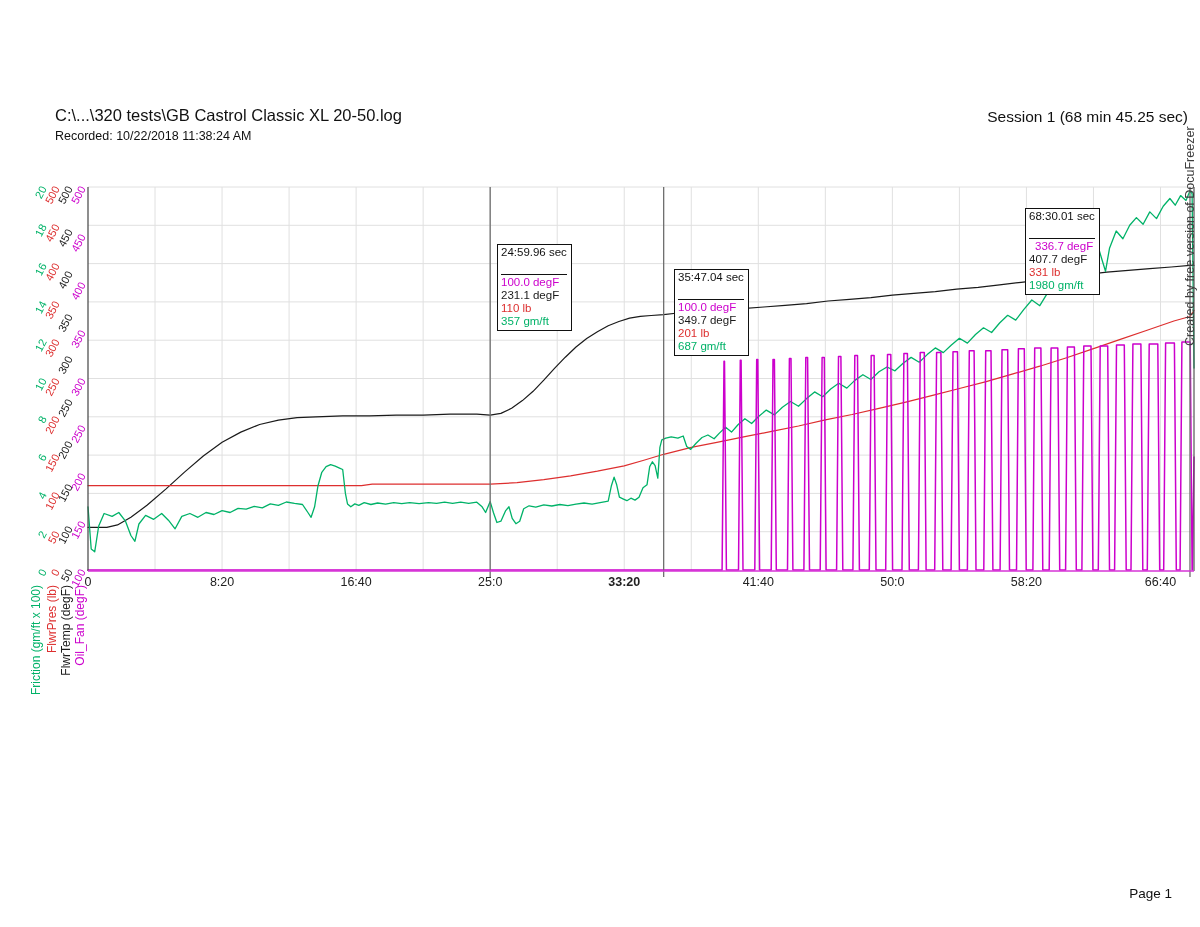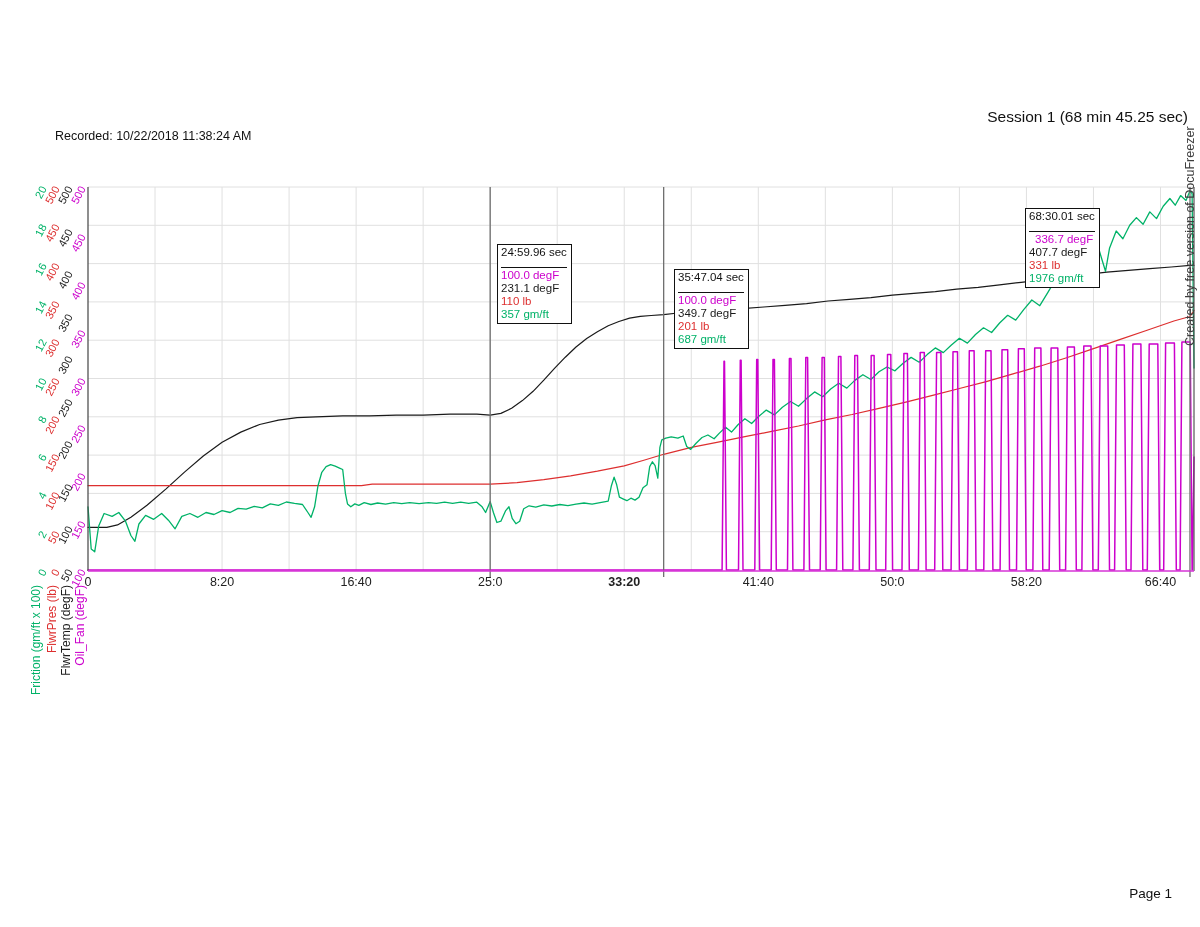--- a/index.html
+++ b/index.html
@@ -10,21 +10,21 @@
   .hdr-rec{position:absolute;left:55px;top:129px;font-size:12.5px;color:#111;white-space:nowrap;}
   .hdr-session{position:absolute;right:12px;top:108px;font-size:15.5px;color:#111;white-space:nowrap;}
   .ytick{position:absolute;font-size:11px;line-height:10px;white-space:nowrap;
          transform:rotate(-62deg) translateX(-100%) translateY(-55%);transform-origin:0 0;}
   .xtick{position:absolute;top:575px;width:70px;margin-left:-35px;text-align:center;
          font-size:12.5px;color:#222;white-space:nowrap;}
   .axis-title{position:absolute;top:585px;font-size:12px;line-height:12px;white-space:nowrap;
          transform:rotate(-90deg) translateX(-100%);transform-origin:0 0;}
   .ann-box{position:absolute;background:#fff;border:1.6px solid #111;padding:1px 4px 2px 3px;
          font-size:11.5px;line-height:13px;white-space:nowrap;}
-  .ann-box .hdr{color:#111;border-bottom:1.2px solid #111;padding-bottom:8px;margin-bottom:1px;}
+  .ann-box .hdr{color:#111;border-bottom:1.2px solid #111;padding-bottom:15px;margin-bottom:1px;}
   .watermark{position:absolute;left:1183px;top:346px;font-size:12.5px;color:#3d3d3d;white-space:nowrap;
          transform:rotate(-90deg);transform-origin:0 0;}
   .page-num{position:absolute;right:28px;top:886px;font-size:13.5px;color:#111;text-align:right;}
 </style>
 </head>
 <body>
 
 <div id="page">
   <svg id="plot-svg" width="1200" height="927">
       <line x1="88" y1="531.7" x2="1194" y2="531.7" stroke="#e0e0e0" stroke-width="1"></line>
@@ -58,20 +58,21 @@
       <polyline points="88.0,506.8 91.2,548.9 94.7,551.8 98.7,526.0 104.1,513.5 112.1,516.4 118.8,512.5 125.5,521.2 130.9,535.5 134.9,541.3 138.9,524.0 145.6,515.4 153.7,519.3 161.7,513.5 168.4,520.2 175.1,528.8 181.8,516.4 189.9,513.5 197.9,517.3 206.0,512.5 214.0,514.5 222.1,510.6 230.1,512.5 238.1,508.3 246.2,509.1 254.2,506.4 262.3,507.8 270.3,503.9 278.4,505.3 286.4,502.0 294.5,503.4 302.5,504.5 307.9,512.5 311.1,517.3 314.6,506.8 318.0,485.7 321.8,472.3 326.1,466.6 330.6,464.7 335.2,466.2 339.5,468.1 342.7,469.5 345.4,493.4 347.5,503.9 350.8,506.8 354.8,503.9 358.8,505.3 364.2,502.6 370.9,504.5 377.6,503.0 385.6,504.1 393.7,502.6 401.7,503.7 409.7,502.6 419.1,503.7 428.5,502.6 436.6,503.4 444.6,502.2 452.6,503.4 460.7,502.2 468.7,503.4 476.8,502.2 482.1,506.8 485.6,512.5 490.2,501.6 493.4,512.5 496.9,522.5 500.9,521.2 505.7,510.6 509.0,506.8 512.2,518.3 515.9,523.7 519.7,521.2 523.7,508.7 529.1,505.8 535.8,507.2 543.8,504.9 551.8,506.0 559.9,504.5 567.9,505.7 576.0,504.1 584.0,503.0 592.1,504.1 600.1,502.6 608.2,501.1 611.4,485.7 614.1,477.1 616.7,484.8 619.4,497.2 622.9,498.8 626.9,500.7 630.9,498.2 635.0,500.1 639.0,497.2 643.0,487.7 647.0,484.8 649.7,466.6 652.4,461.8 655.1,465.6 657.8,478.1 659.9,447.4 661.8,439.8 665.8,438.2 671.2,436.9 677.9,438.2 683.2,436.0 686.7,446.5 690.7,449.4 696.1,443.2 702.0,437.5 707.9,435.0 714.1,438.8 719.4,433.1 725.6,427.3 731.5,432.1 738.2,424.5 744.9,418.7 751.6,423.5 758.3,416.8 766.3,410.1 774.4,414.9 782.4,407.2 790.5,401.5 798.5,406.3 806.6,398.6 814.6,391.9 822.7,396.7 830.7,389.0 838.7,383.3 846.8,388.1 854.8,380.4 862.9,374.7 870.9,379.5 879.0,371.8 887.0,367.0 895.0,370.8 903.1,363.2 911.1,357.4 919.2,362.2 927.2,354.6 935.3,347.9 943.3,352.6 951.4,345.0 959.4,338.3 967.4,343.1 975.5,334.5 983.5,327.8 991.6,332.5 999.6,323.0 1007.7,315.3 1015.7,320.1 1023.7,309.6 1031.8,300.0 1039.8,305.7 1047.9,292.3 1055.9,278.9 1064.0,284.7 1072.0,269.3 1080.0,255.9 1085.4,246.4 1092.1,236.8 1097.5,244.4 1102.0,259.8 1105.5,271.3 1109.5,248.3 1116.2,231.0 1122.9,238.7 1129.7,225.3 1136.4,217.6 1143.1,224.3 1149.8,211.9 1156.5,218.6 1163.2,206.2 1169.9,198.5 1175.2,205.2 1180.6,195.6 1186.0,200.4 1190.0,190.8 1192.1,193.7 1194.0,368.0" fill="none" stroke="#00b268" stroke-width="1.3" stroke-linejoin="round" stroke-linecap="round"></polyline>
       <polyline points="88.0,570.0 722.1,570.0 724.0,361.3 724.5,361.3 726.4,570.0 738.5,570.0 740.3,360.3 741.1,360.3 743.0,570.0 754.8,570.0 756.7,359.4 757.8,359.4 759.6,570.0 771.2,570.0 773.0,359.4 774.4,359.4 776.3,570.0 787.5,570.0 789.4,358.4 791.0,358.4 792.9,570.0 803.9,570.0 805.8,357.4 807.6,357.4 809.5,570.0 820.2,570.0 822.1,357.4 824.3,357.4 826.1,570.0 836.6,570.0 838.5,356.5 840.9,356.5 842.8,570.0 852.9,570.0 854.8,355.5 857.5,355.5 859.4,570.0 869.3,570.0 871.2,355.5 874.1,355.5 876.0,570.0 885.7,570.0 887.5,354.6 890.8,354.6 892.6,570.0 902.0,570.0 903.9,353.6 907.4,353.6 909.3,570.0 918.4,570.0 920.2,352.6 924.3,352.6 926.1,570.0 934.7,570.0 936.6,352.6 940.9,352.6 942.8,570.0 951.1,570.0 953.0,351.7 957.5,351.7 959.4,570.0 967.4,570.0 969.3,350.7 974.1,350.7 976.0,570.0 983.8,570.0 985.7,350.7 991.0,350.7 992.9,570.0 1000.1,570.0 1002.0,349.8 1007.7,349.8 1009.5,570.0 1016.5,570.0 1018.4,348.8 1024.3,348.8 1026.2,570.0 1032.9,570.0 1034.7,347.9 1040.9,347.9 1042.8,570.0 1049.2,570.0 1051.1,347.9 1057.8,347.9 1059.7,570.0 1065.6,570.0 1067.4,346.9 1074.4,346.9 1076.3,570.0 1081.9,570.0 1083.8,345.9 1091.0,345.9 1092.9,570.0 1098.3,570.0 1100.2,345.9 1107.7,345.9 1109.5,570.0 1114.6,570.0 1116.5,345.0 1124.3,345.0 1126.2,570.0 1131.0,570.0 1132.9,344.0 1140.9,344.0 1142.8,570.0 1147.3,570.0 1149.2,344.0 1157.8,344.0 1159.7,570.0 1163.7,570.0 1165.6,343.1 1174.4,343.1 1176.3,570.0 1180.1,570.0 1181.9,342.1 1190.2,342.1 1192.1,570.0 1192.4,570.0 1194.0,457.0" fill="none" stroke="#cc00cc" stroke-width="1.5" stroke-linejoin="round" stroke-linecap="round"></polyline>
       <line x1="490.1710933333333" y1="187" x2="490.1710933333333" y2="577" stroke="#6e6e6e" stroke-width="1.3"></line>
       <line x1="663.6669672727272" y1="187" x2="663.6669672727272" y2="577" stroke="#6e6e6e" stroke-width="1.3"></line>
       <line x1="1189.9808630303032" y1="187" x2="1189.9808630303032" y2="577" stroke="#6e6e6e" stroke-width="1.3"></line>
       <line x1="88" y1="187" x2="88" y2="571" stroke="#444" stroke-width="1.2"></line>
       <line x1="1194" y1="187" x2="1194" y2="571" stroke="#555" stroke-width="1.2"></line>
       <line x1="88" y1="571" x2="1194" y2="571" stroke="#d633d6" stroke-width="1.5"></line>
     </svg>
 
+  <div class="hdr-file">C:\...\320 tests\GB Castrol Classic XL 20-50.log</div>
   <div class="hdr-rec">Recorded: 10/22/2018 11:38:24 AM</div>
   <div class="hdr-session">Session 1 (68 min 45.25 sec)</div>
 
   <div id="yticks">
       <span class="ytick" style="left: 44px; top: 570px; color: rgb(0, 178, 104);">0</span>
       <span class="ytick" style="left: 44px; top: 531.7px; color: rgb(0, 178, 104);">2</span>
       <span class="ytick" style="left: 44px; top: 493.4px; color: rgb(0, 178, 104);">4</span>
       <span class="ytick" style="left: 44px; top: 455.1px; color: rgb(0, 178, 104);">6</span>
       <span class="ytick" style="left: 44px; top: 416.8px; color: rgb(0, 178, 104);">8</span>
       <span class="ytick" style="left: 44px; top: 378.5px; color: rgb(0, 178, 104);">10</span>
@@ -143,19 +144,19 @@
         <div style="color: rgb(204, 0, 204);">100.0 degF</div>
         <div style="color: rgb(26, 26, 26);">349.7 degF</div>
         <div style="color: rgb(221, 47, 47);">201 lb</div>
         <div style="color: rgb(0, 178, 104);">687 gm/ft</div>
       </div>
       <div class="ann-box" style="left: 1025px; top: 208px;">
         <div class="hdr">68:30.01 sec</div>
         <div style="color: rgb(204, 0, 204); margin-left: 6px;">336.7 degF</div>
         <div style="color: rgb(26, 26, 26);">407.7 degF</div>
         <div style="color: rgb(221, 47, 47);">331 lb</div>
-        <div style="color: rgb(0, 178, 104);">1976 gm/ft</div>
+        <div style="color: rgb(0, 178, 104);">1980 gm/ft</div>
       </div>
     </div>
 
   <div class="watermark">Created by free version of DocuFreezer</div>
   <div class="page-num">Page 1</div>
 </div>
 
 </body></html>

